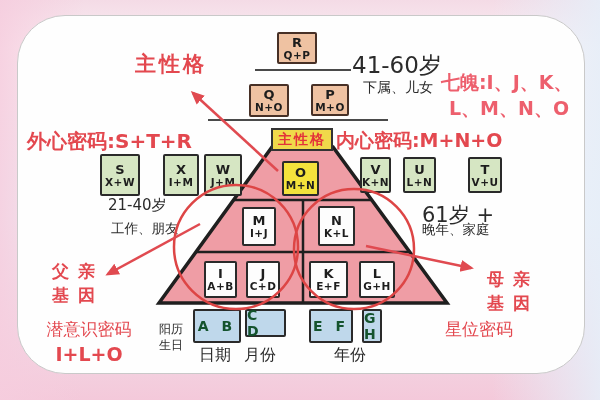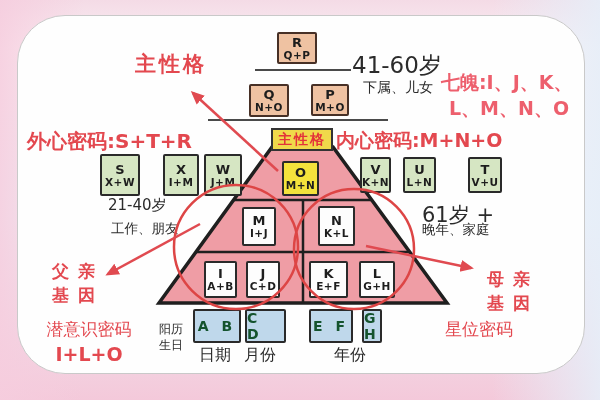--- a/index.html
+++ b/index.html
@@ -155,21 +155,21 @@
     <div>母亲</div>
     <div>基因</div>
   </div>
 
   <div class="t ink" style="left:159px;top:322px;font-size:12px;line-height:1.3;white-space:normal;width:28px;">
     <div>阳历</div>
     <div>生日</div>
   </div>
 
   <div class="bluebox" style="left:193px;top:309px;width:48px;height:34px;">A B</div>
-  <div class="bluebox" style="left:245px;top:309px;width:41px;height:34px;">C D</div>
+  <div class="bluebox" style="left:245px;top:309px;width:41px;height:28px;">C D</div>
   <div class="bluebox" style="left:309px;top:309px;width:44px;height:34px;">E F</div>
   <div class="bluebox" style="left:362px;top:309px;width:20px;height:34px;">G H</div>
 
   <div class="t ink" style="left:199px;top:345px;font-size:16px;">日期</div>
   <div class="t ink" style="left:244px;top:345px;font-size:16px;">月份</div>
   <div class="t ink" style="left:334px;top:345px;font-size:16px;">年份</div>
 
   <div class="codeblock" style="left:18px;top:318px;width:142px;">
     <div class="ct">潜意识密码</div>
     <div class="cc">I+L+O</div>

